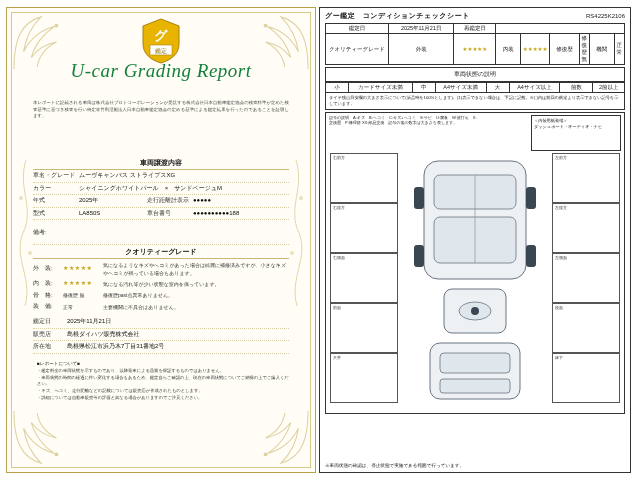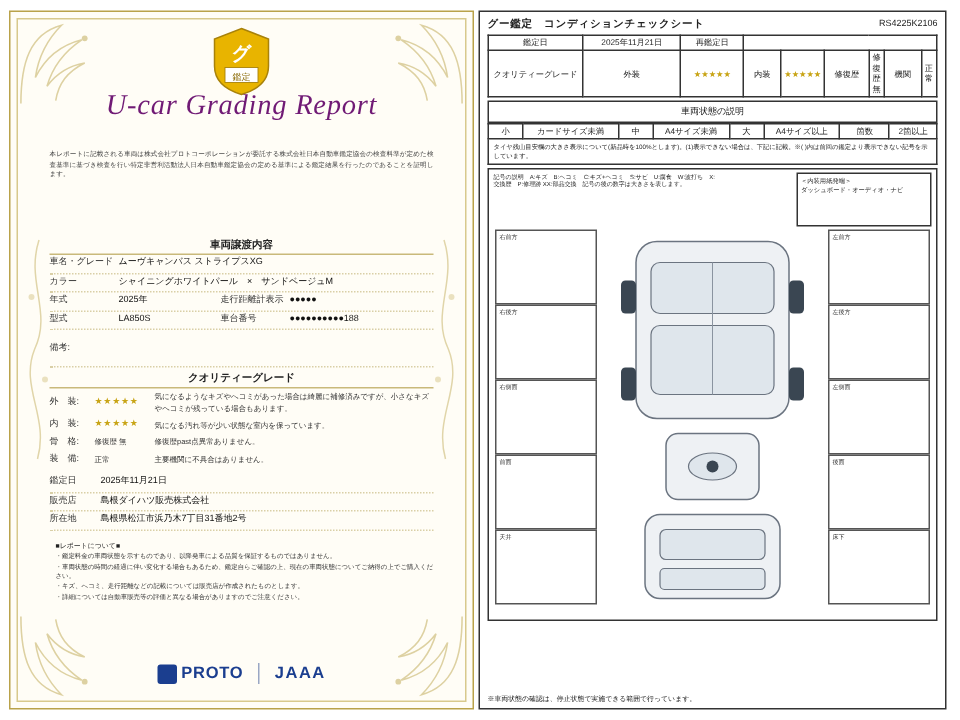--- a/index.html
+++ b/index.html
@@ -29,21 +29,21 @@
   .sv-l{left:6px;top:150px;}
   .sv-r{right:6px;top:150px;transform:scaleX(-1);}
 
   .crest{
     position:absolute;left:50%;top:10px;transform:translateX(-50%);
     width:40px;height:46px;
   }
   .title-script{
     position:absolute;top:52px;left:0;right:0;text-align:center;
     font-family:"Liberation Serif", serif;font-style:italic;
-    font-size:19px;color:#701a75;letter-spacing:.5px;
+    font-size:19px;color:#15803d;letter-spacing:.5px;
   }
   .subtitle{
     position:absolute;top:78px;left:0;right:0;text-align:center;
     font-size:8px;color:#333;letter-spacing:1px;
   }
   .blurb{
     position:absolute;top:92px;left:26px;right:26px;
     font-size:4.4px;line-height:1.5;color:#444;text-align:justify;
   }
   .sec-head{
@@ -219,28 +219,20 @@
     </div>
 
     <div class="foot-list" style="top:352px;">
       <div class="foot-head">■レポートについて■</div>
       <div>・鑑定料金の車両状態を示すものであり、以降発車による品質を保証するものではありません。</div>
       <div>・車両状態の時間の経過に伴い変化する場合もあるため、鑑定自らご確認の上、現在の車両状態についてご納得の上でご購入ください。</div>
       <div>・キズ、へコミ、走行距離などの記載については販売店が作成されたものとします。</div>
       <div>・詳細については自動車販売等の評価と異なる場合がありますのでご注意ください。</div>
     </div>
 
-    <div class="logos">
-      <div class="logo-proto">
-        <div class="logo-box"></div>
-        <div class="logo-proto-text">PROTO</div>
-      </div>
-      <div class="logo-div"></div>
-      <div class="logo-jaaa">JAAA</div>
-    </div>
   </div>
 
   <div class="right">
     <div class="r-head">
       <div class="r-title">グー鑑定　コンディションチェックシート</div>
       <div class="r-code">RS4225K2106</div>
     </div>
 
     <div class="tbl-wrap">
       <table class="g">

